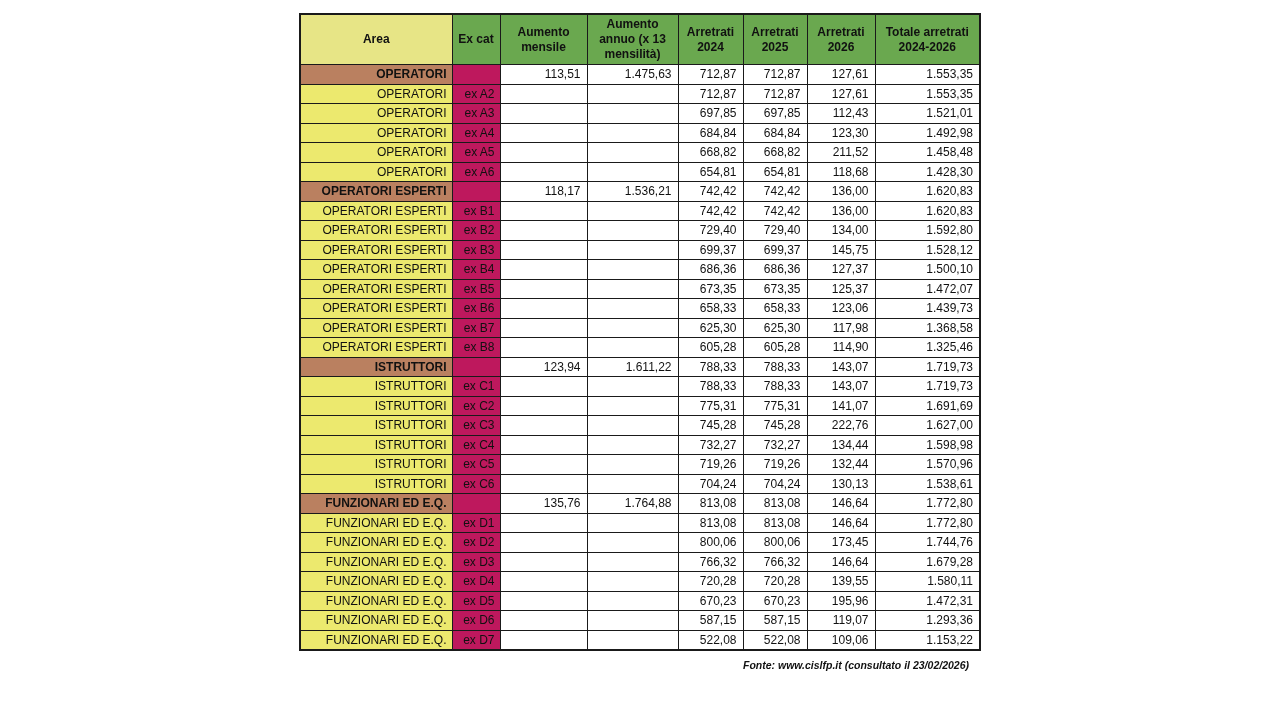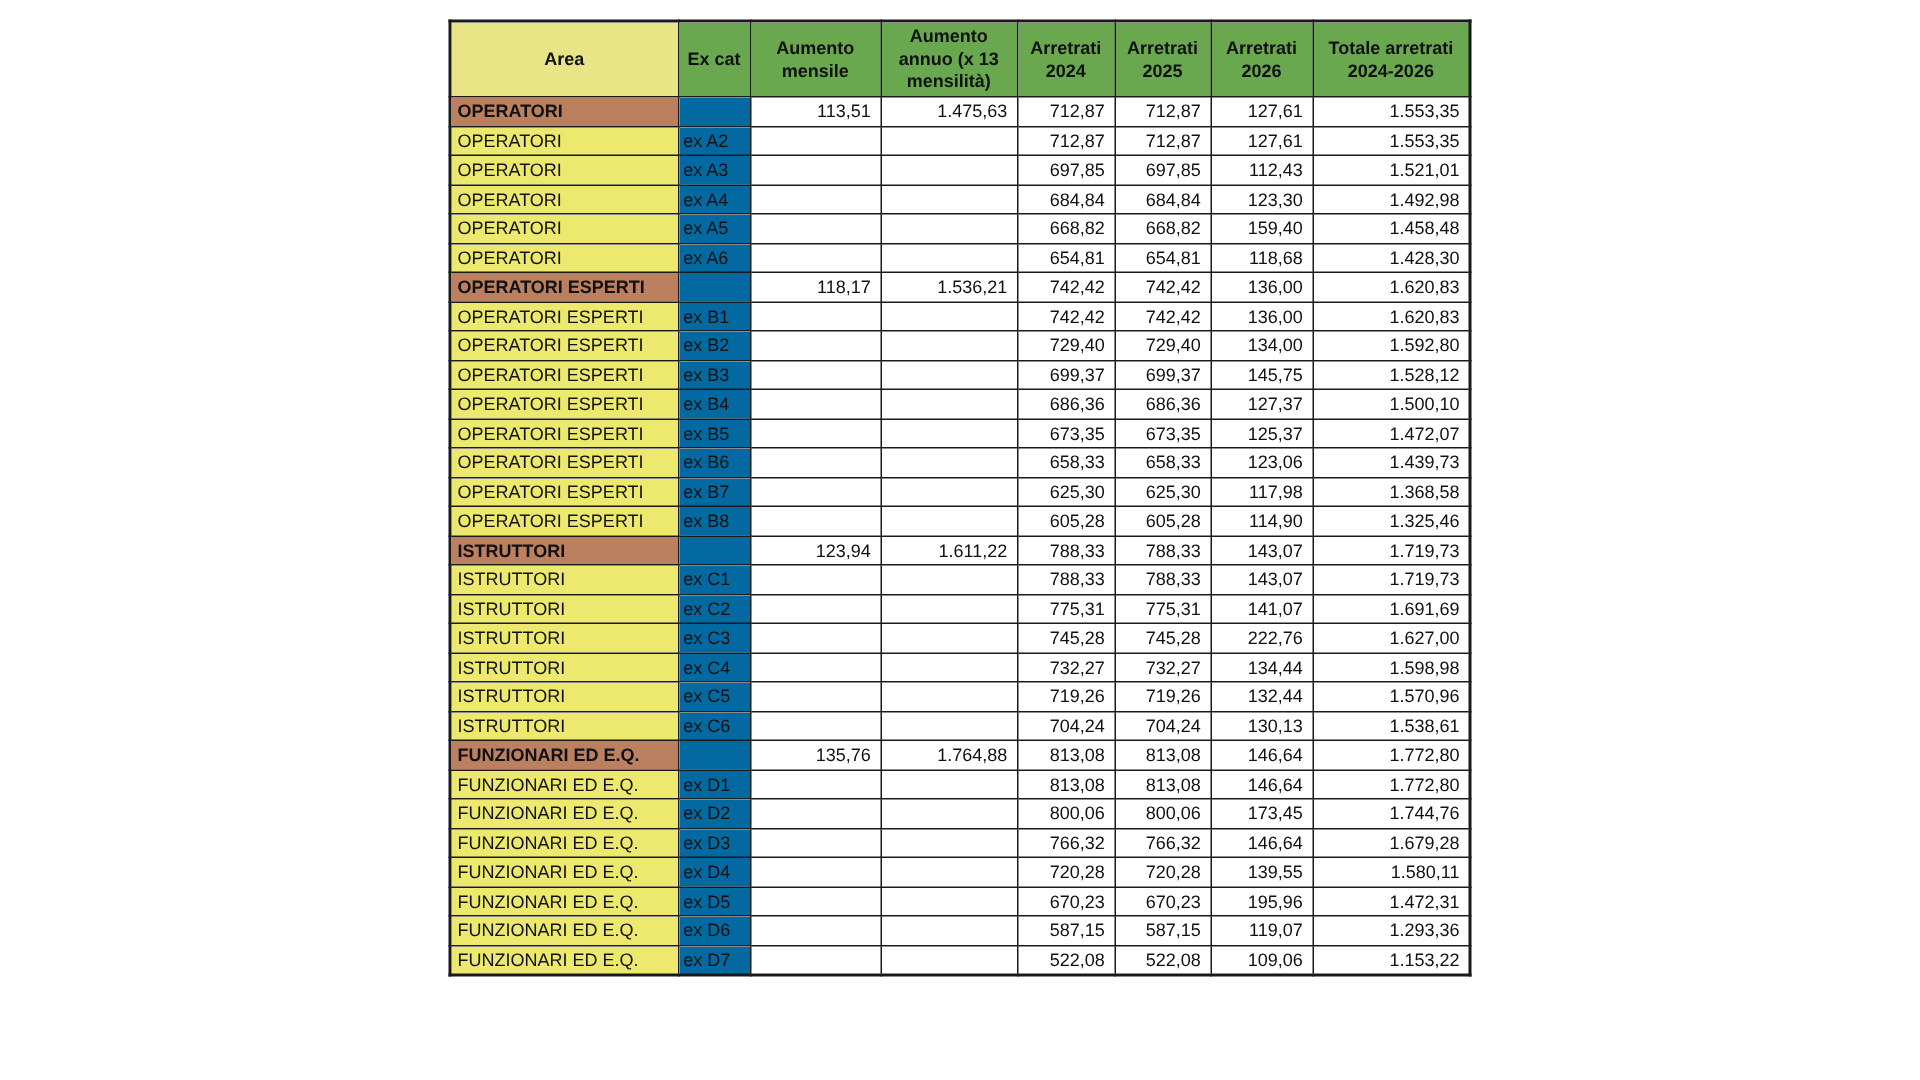--- a/index.html
+++ b/index.html
@@ -32,22 +32,22 @@
     background:var(--header-green);
     font-weight:bold;
     text-align:center;
     white-space:normal;
     line-height:1.25;
     height:48px;
     padding:2px 3px;
   }
   thead th.col-area-h{background:var(--header-yellow);}
   tbody td{height:19.5px;padding:0 5px;background:#ffffff;}
-  td.cell-area{text-align:left;background:var(--row-yellow);padding-left:4px;}
-  td.cell-excat{text-align:left;background:#0369a1;padding-left:3px;}
+  td.cell-area{text-align:right;background:var(--row-yellow);padding-left:4px;}
+  td.cell-excat{text-align:right;background:#be185d;padding-left:3px;}
   td.cell-num{text-align:right;background:#ffffff;padding-right:6px;}
   tr.group-row td.cell-area{background:var(--group-brown);font-weight:bold;}
   .footer{
     width:682px;
     margin-top:8px;
     text-align:right;
     padding-right:12px;
     font-size:10.5px;
     font-weight:bold;
     font-style:italic;
@@ -122,21 +122,21 @@
             <td class="cell-num">123,30</td>
             <td class="cell-num">1.492,98</td>
           </tr>
           <tr class="data-row">
             <td class="cell-area">OPERATORI</td>
             <td class="cell-excat">ex A5</td>
             <td class="cell-num"></td>
             <td class="cell-num"></td>
             <td class="cell-num">668,82</td>
             <td class="cell-num">668,82</td>
-            <td class="cell-num">159,40</td>
+            <td class="cell-num">211,52</td>
             <td class="cell-num">1.458,48</td>
           </tr>
           <tr class="data-row">
             <td class="cell-area">OPERATORI</td>
             <td class="cell-excat">ex A6</td>
             <td class="cell-num"></td>
             <td class="cell-num"></td>
             <td class="cell-num">654,81</td>
             <td class="cell-num">654,81</td>
             <td class="cell-num">118,68</td>
@@ -377,14 +377,15 @@
             <td class="cell-excat">ex D7</td>
             <td class="cell-num"></td>
             <td class="cell-num"></td>
             <td class="cell-num">522,08</td>
             <td class="cell-num">522,08</td>
             <td class="cell-num">109,06</td>
             <td class="cell-num">1.153,22</td>
           </tr>
         </tbody>
     </table>
+    <div class="footer">Fonte: www.cislfp.it (consultato il 23/02/2026)</div>
   </div>
 </div>
 
 </body></html>

